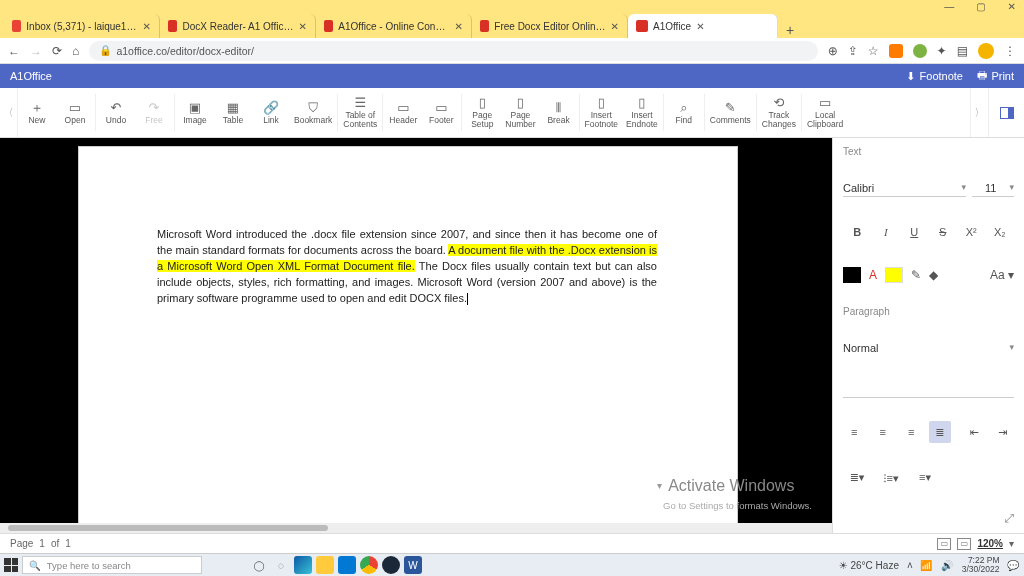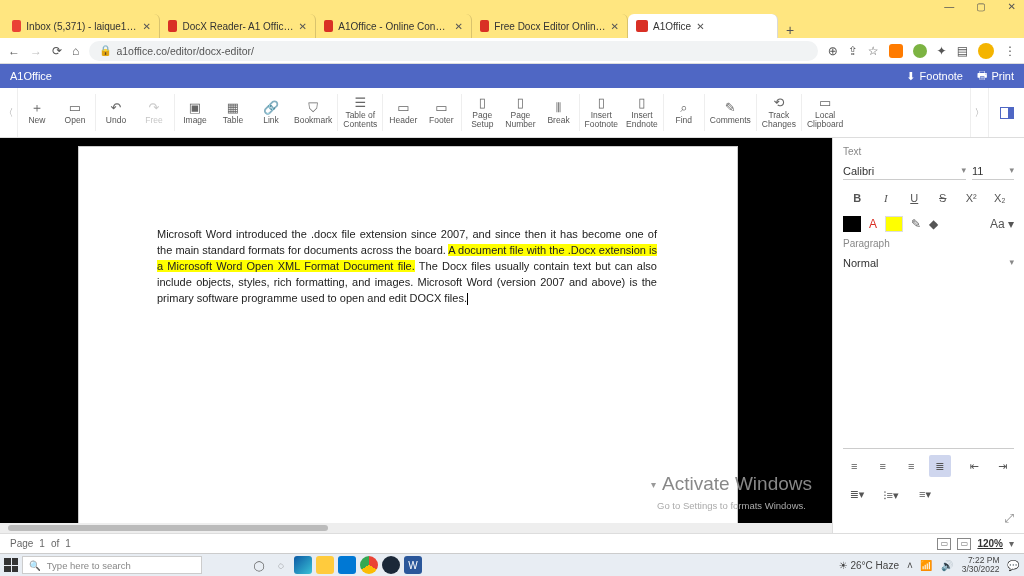--- a/index.html
+++ b/index.html
@@ -44,31 +44,31 @@
 
 
 .body { display: flex; height: calc(576px - 12px - 26px - 26px - 24px - 50px - 20px - 23px); }
 .editor-area { flex: 1; background: #000000; position: relative; overflow: hidden; }
 .page { position: absolute; top: 8px; left: 78px; width: 660px; height: 380px; background: #fff; border: 1px solid #ccc; padding: 80px 80px 0 78px; font-size: 11px; color: #222; line-height: 1.45; text-align: justify; font-family: Calibri, sans-serif; }
 .page .hl { background: #ffff00; }
 .cursor { display: inline-block; width: 0; border-left: 1px solid #000; height: 12px; vertical-align: middle; }
 .hscroll { position: absolute; bottom: 0; left: 0; right: 0; height: 10px; background: #eee; }
 .hscroll:before { content: ""; position: absolute; left: 8px; top: 2px; height: 6px; width: 320px; background: #bbb; border-radius: 3px; }
 .watermark { position: absolute; bottom: 20px; right: 20px; text-align: left; color: #9a9a9a; pointer-events: none; }
-.watermark .t1 { font-size: 19px; color: #888; }
+.watermark .t1 { font-size: 16px; color: #888; }
 .watermark .t2 { font-size: 9.5px; color: #aaa; }
 .watermark .arrow { font-size: 10px; position: relative; top: -2px; left: -6px; }
 
 
-.right-panel { width: 192px; background: #fff; border-left: 1px solid #ddd; padding: 8px 10px; font-size: 11px; color: #666; display: flex; flex-direction: column; gap: 6px; }
+.right-panel { width: 192px; background: #fff; border-left: 1px solid #ddd; padding: 8px 10px; font-size: 11px; color: #666; display: flex; flex-direction: column; gap: 23px; }
 .rp-head { font-size: 10px; color: #888; }
 .rp-row { display: flex; gap: 6px; align-items: center; }
 .sel { flex: 1; border: none; border-bottom: 1px solid #ccc; font-size: 11px; color: #333; padding: 2px 0; position: relative; }
 .sel:after { content: "▾"; float: right; color: #888; font-size: 9px; }
-.sel.sm { flex: 0 0 42px; }
+.sel.sm { flex: 0 0 42px; text-align: center; }
 .fmt-row { display: flex; gap: 0; }
 .fmt-btn { flex: 1; height: 24px; display: flex; align-items: center; justify-content: center; font-size: 11px; color: #555; border: none; background: #fff; }
 .fmt-btn.bold { font-weight: bold; }
 .fmt-btn.ital { font-style: italic; font-family: serif; }
 .fmt-btn.und { text-decoration: underline; }
 .fmt-btn.strike { text-decoration: line-through; }
 .clr-row { display: flex; gap: 8px; align-items: center; }
 .sw { width: 18px; height: 16px; }
 .sw.black { background: #000; }
 .sw.yellow { background: #ffff00; border: 1px solid #ddd; }

